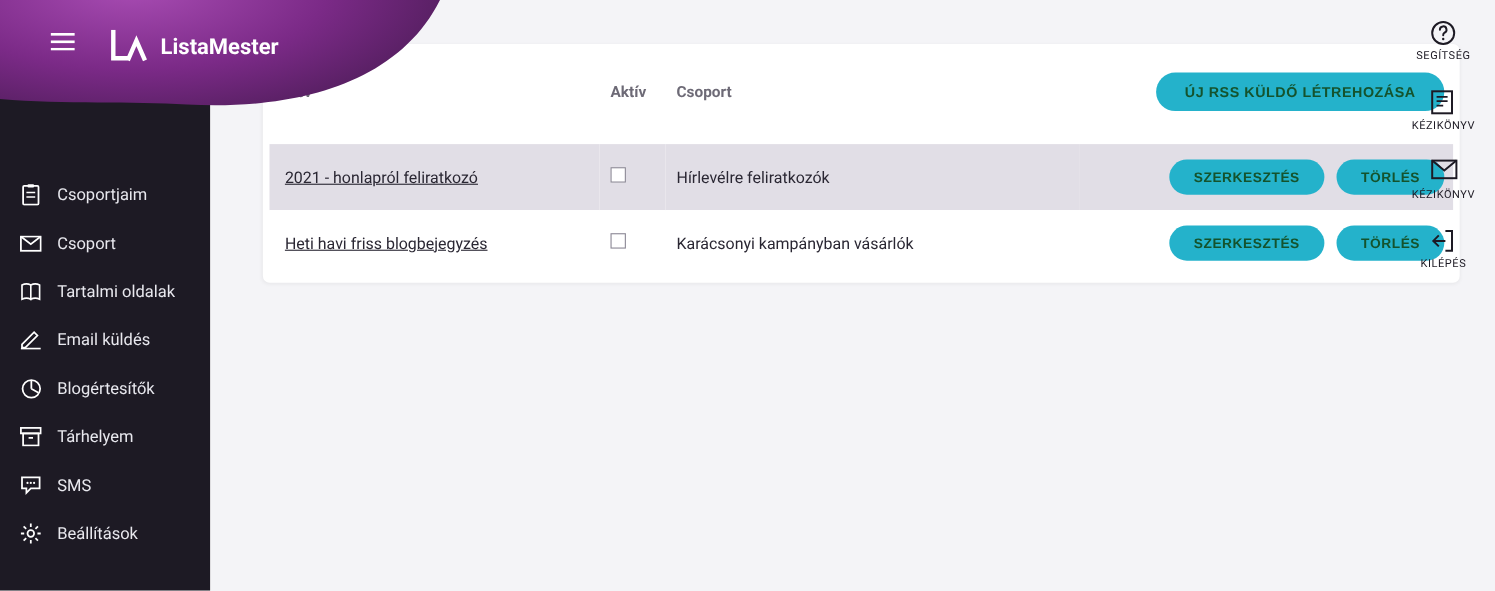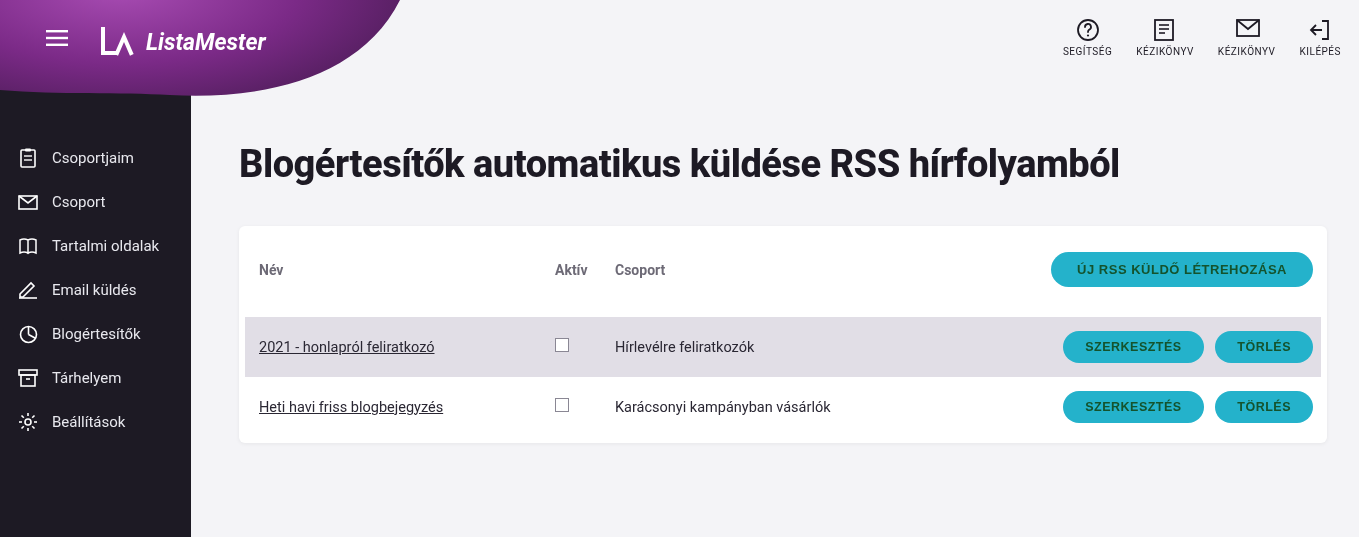--- a/index.html
+++ b/index.html
@@ -38,43 +38,44 @@
   }
   .brand {
     position: absolute; top: 27px; left: 100px; z-index: 3;
     display: flex; align-items: center; gap: 10px;
     color: #fff;
   }
   .brand-mark {
     width: 36px; height: 30px; position: relative; display:inline-block;
   }
   .brand-text {
-    font-size: 23px; font-weight: 700; font-style: italic;
+    font-size: 20px; font-weight: 700; 
   }
 
   .nav {
     position: absolute;
-    top: 136px; left: 0; width: 100%;
+    top: 155px; left: 0; width: 100%;
   }
   .nav-item {
     display: flex; align-items: center;
     gap: 14px;
     padding: 12px 18px;
     color: #e8e8ee;
     font-size: 15px;
     cursor: pointer;
   }
   .nav-item .ico { width: 20px; height: 20px; display:inline-flex; align-items:center; justify-content:center; }
 
   
   .topnav {
     position: absolute;
     top: 18px; right: 18px;
     display: flex; gap: 24px;
     z-index: 4;
+    flex-direction: column;
   }
   .topnav-item {
     display: flex; flex-direction: column; align-items: center; gap: 4px;
     font-size: 10px; letter-spacing: 0.5px; color: #1d1a24; cursor: pointer;
   }
   .topnav-item .ico { width: 24px; height: 24px; }
 
   
   .main {
     position: absolute;
@@ -216,20 +217,31 @@
           <svg width="20" height="18" viewBox="0 0 20 18">
             <rect x="1" y="1" width="18" height="5" stroke="#fff" stroke-width="1.6" fill="none"></rect>
             <rect x="3" y="6" width="14" height="11" stroke="#fff" stroke-width="1.6" fill="none"></rect>
             <line x1="8" y1="10" x2="12" y2="10" stroke="#fff" stroke-width="1.6"></line>
           </svg>
         </span>
       <span>Tárhelyem</span>
     </div>
     <div class="nav-item">
       <span class="ico">
+          <svg width="20" height="18" viewBox="0 0 20 18">
+            <path d="M2 2 H18 V12 H10 L6 16 V12 H2 Z" stroke="#fff" stroke-width="1.6" fill="none"></path>
+            <circle cx="7" cy="7" r="1" fill="#fff"></circle>
+            <circle cx="10" cy="7" r="1" fill="#fff"></circle>
+            <circle cx="13" cy="7" r="1" fill="#fff"></circle>
+          </svg>
+        </span>
+      <span>SMS</span>
+    </div>
+    <div class="nav-item">
+      <span class="ico">
           <svg width="20" height="20" viewBox="0 0 20 20">
             <circle cx="10" cy="10" r="3" stroke="#fff" stroke-width="1.6" fill="none"></circle>
             <g stroke="#fff" stroke-width="1.6">
               <line x1="10" y1="1" x2="10" y2="4"></line>
               <line x1="10" y1="16" x2="10" y2="19"></line>
               <line x1="1" y1="10" x2="4" y2="10"></line>
               <line x1="16" y1="10" x2="19" y2="10"></line>
               <line x1="3.5" y1="3.5" x2="5.8" y2="5.8"></line>
               <line x1="14.2" y1="14.2" x2="16.5" y2="16.5"></line>
               <line x1="3.5" y1="16.5" x2="5.8" y2="14.2"></line>
@@ -278,21 +290,20 @@
         <svg width="24" height="24" viewBox="0 0 24 24">
           <path d="M14 3 H20 V21 H14" stroke="#1d1a24" stroke-width="1.8" fill="none"></path>
           <path d="M3 12 H14 M8 7 L3 12 L8 17" stroke="#1d1a24" stroke-width="1.8" fill="none"></path>
         </svg>
       </span>
     <span>KILÉPÉS</span>
   </div>
 </div>
 
 <div class="main">
-  <h1 class="page-title">Blogértesítők automatikus küldése RSS hírfolyamból</h1>
 
   <div class="card">
     <table>
       <thead>
         <tr>
           <th class="col-name">Név</th>
           <th class="col-active">Aktív</th>
           <th class="col-group">Csoport</th>
           <th class="col-actions">
             <button class="btn btn-wide">ÚJ RSS KÜLDŐ LÉTREHOZÁSA</button>

